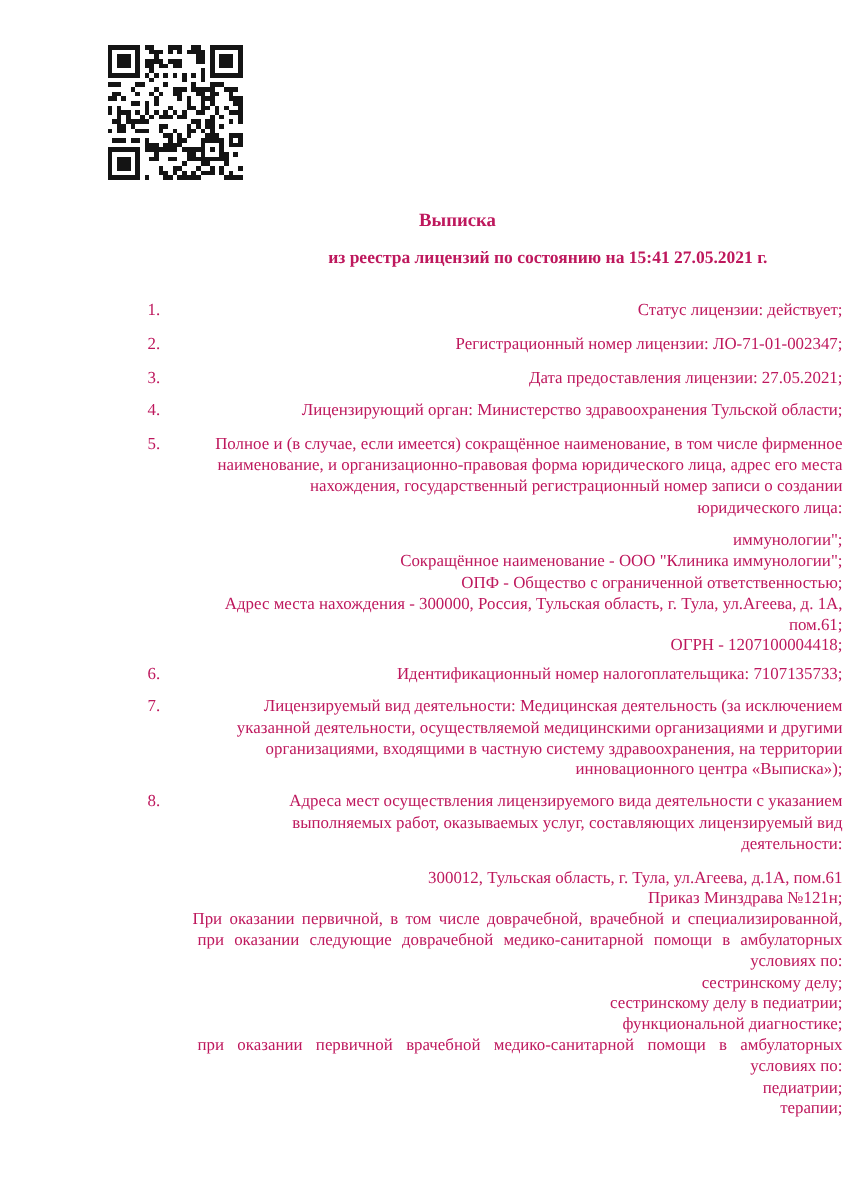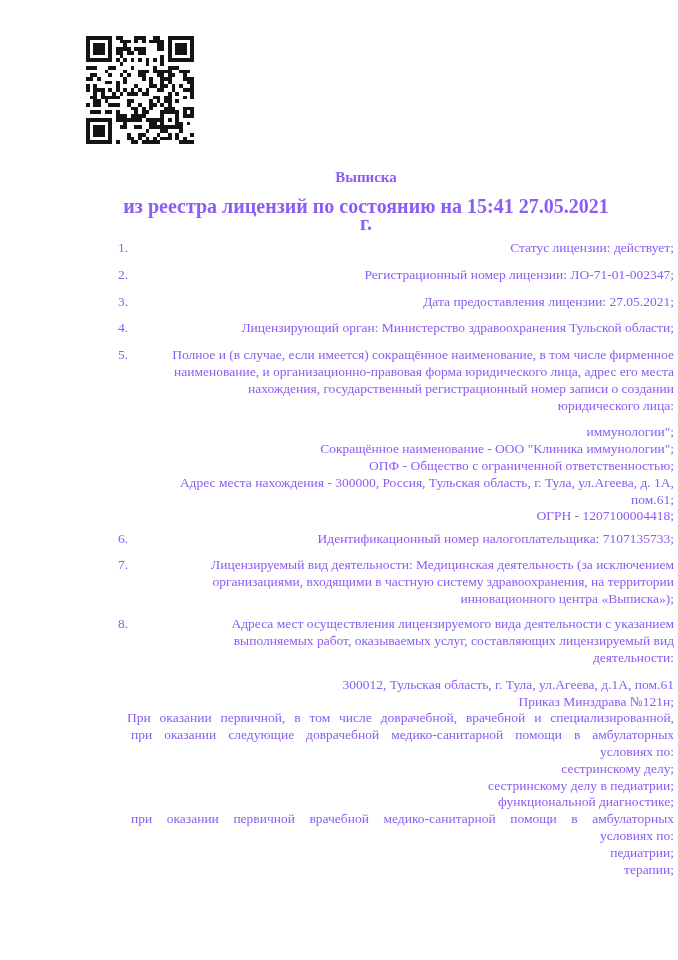--- a/index.html
+++ b/index.html
@@ -2,45 +2,45 @@
 <html><head>
 <meta charset="utf-8">
 <style>
   html,body{margin:0;padding:0;background:#ffffff;}
   .page{
     position:relative;
     width:678px;height:960px;
     background:#ffffff;
     overflow:hidden;
     font-family:"Liberation Serif","DejaVu Serif",serif;
-    color:#8b5cf6;
+    color:#be185d;
     -webkit-font-smoothing:antialiased;
   }
   .qr{position:absolute;left:85px;top:36px;width:110px;height:108px;}
   .qr svg{display:block;width:110px;height:108px;}
   .title{
     position:absolute;top:169px;left:118px;width:496px;
     text-align:center;font-weight:bold;font-size:15px;line-height:17px;
   }
   .subtitle{
     position:absolute;top:198px;left:118px;width:496px;
-    text-align:center;font-weight:bold;font-size:20px;line-height:17px;
+    text-align:right;font-weight:bold;font-size:14px;line-height:17px;
   }
   .content{
     position:absolute;top:240px;left:118px;width:556px;
     font-size:13.5px;line-height:16.8px;
   }
   .item{position:relative;padding-left:19px;margin:0 0 10px 0;}
   .item .num{position:absolute;left:0;top:0;}
   .block{margin:0;}
   .org-block{margin-bottom:6px;}
   .item-6{margin-bottom:9px;}
   .item-7{margin-bottom:9px;}
   .line{white-space:nowrap;text-align:right;}
-  .just{white-space:normal;text-align:justify;text-align-last:justify;}
+  .just{white-space:normal;text-align:justify;text-align-last:justify;margin-left:27px;}
   .ind1{padding-left:9px;}
   .ind2{padding-left:13px;}
   .ind3{padding-left:22px;font-family:Liberation Serif, serif;}
 </style>
 </head>
 <body>
 
 <div class="page">
 
   <div class="qr">
@@ -471,20 +471,21 @@
     </div>
 
     <div class="item item-6">
       <span class="num">6.</span>
       <div class="line">Идентификационный номер налогоплательщика: 7107135733;</div>
     </div>
 
     <div class="item item-7">
       <span class="num">7.</span>
       <div class="line">Лицензируемый вид деятельности: Медицинская деятельность (за исключением</div>
+      <div class="line">указанной деятельности, осуществляемой медицинскими организациями и другими</div>
       <div class="line">организациями, входящими в частную систему здравоохранения, на территории</div>
       <div class="line">инновационного центра «Выписка»);</div>
     </div>
 
     <div class="item">
       <span class="num">8.</span>
       <div class="line">Адреса мест осуществления лицензируемого вида деятельности с указанием</div>
       <div class="line">выполняемых работ, оказываемых услуг, составляющих лицензируемый вид</div>
       <div class="line">деятельности:</div>
     </div>

